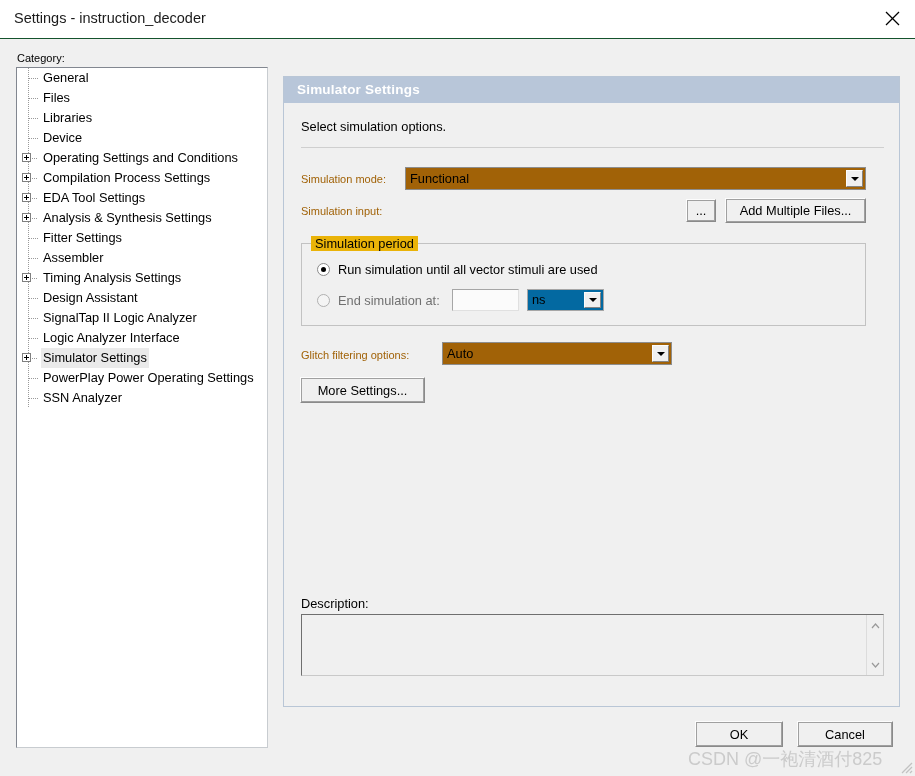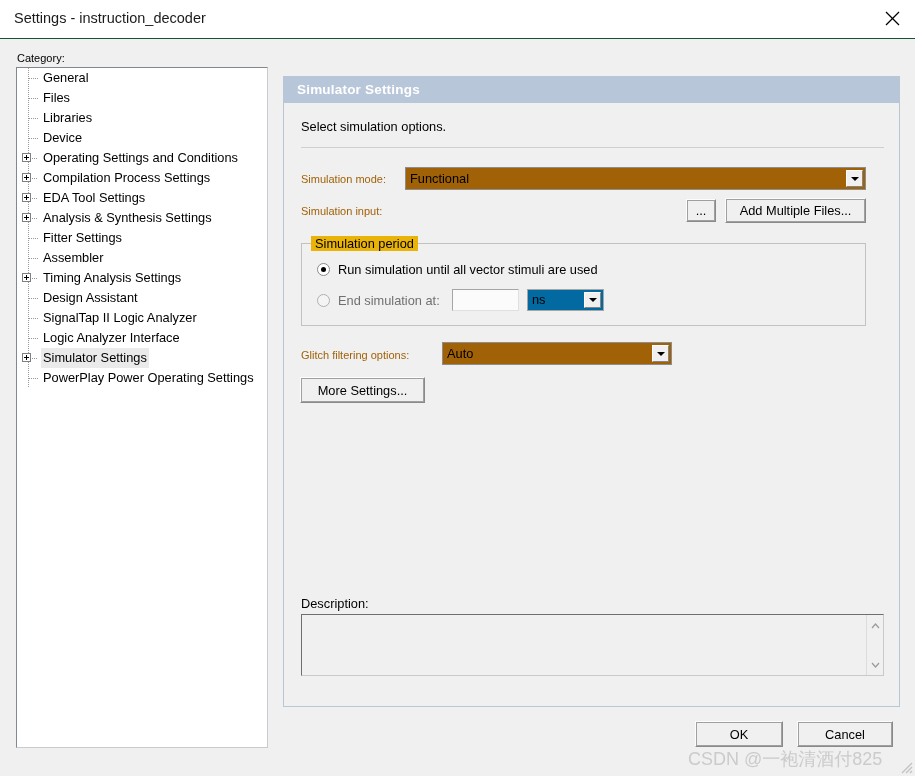--- a/index.html
+++ b/index.html
@@ -426,20 +426,21 @@
     <div class="tree-item node"><span class="plusbox"></span><span class="tree-label">EDA Tool Settings</span></div>
     <div class="tree-item node"><span class="plusbox"></span><span class="tree-label">Analysis &amp; Synthesis Settings</span></div>
     <div class="tree-item leaf"><span class="tree-label">Fitter Settings</span></div>
     <div class="tree-item leaf"><span class="tree-label">Assembler</span></div>
     <div class="tree-item node"><span class="plusbox"></span><span class="tree-label">Timing Analysis Settings</span></div>
     <div class="tree-item leaf"><span class="tree-label">Design Assistant</span></div>
     <div class="tree-item leaf"><span class="tree-label">SignalTap II Logic Analyzer</span></div>
     <div class="tree-item leaf"><span class="tree-label">Logic Analyzer Interface</span></div>
     <div class="tree-item node selected"><span class="plusbox"></span><span class="tree-label">Simulator Settings</span></div>
     <div class="tree-item leaf"><span class="tree-label">PowerPlay Power Operating Settings</span></div>
+    <div class="tree-item leaf"><span class="tree-label">SSN Analyzer</span></div>
   </div>
 
 <div id="right-panel">
 
   <div id="panel-header">Simulator Settings</div>
 
   <div id="panel-subtitle">Select simulation options.</div>
   <div id="panel-divider"></div>
 
   <div class="field-label" style="left:17px; top:96px;">Simulation mode:</div>

